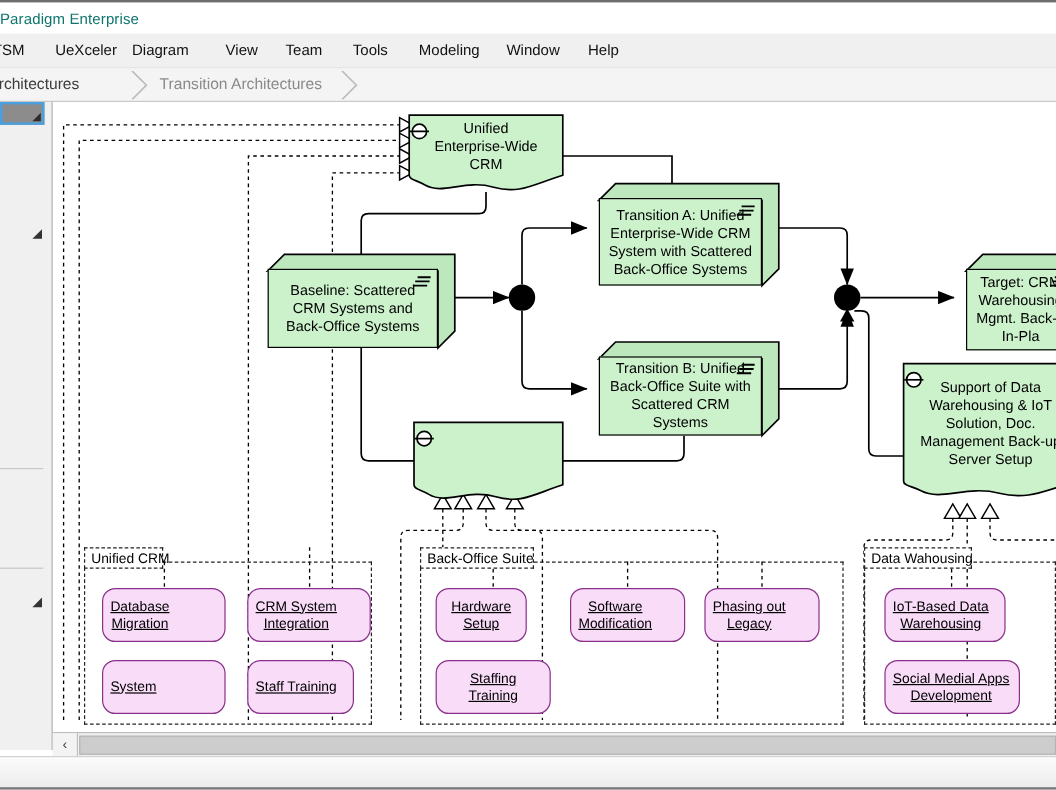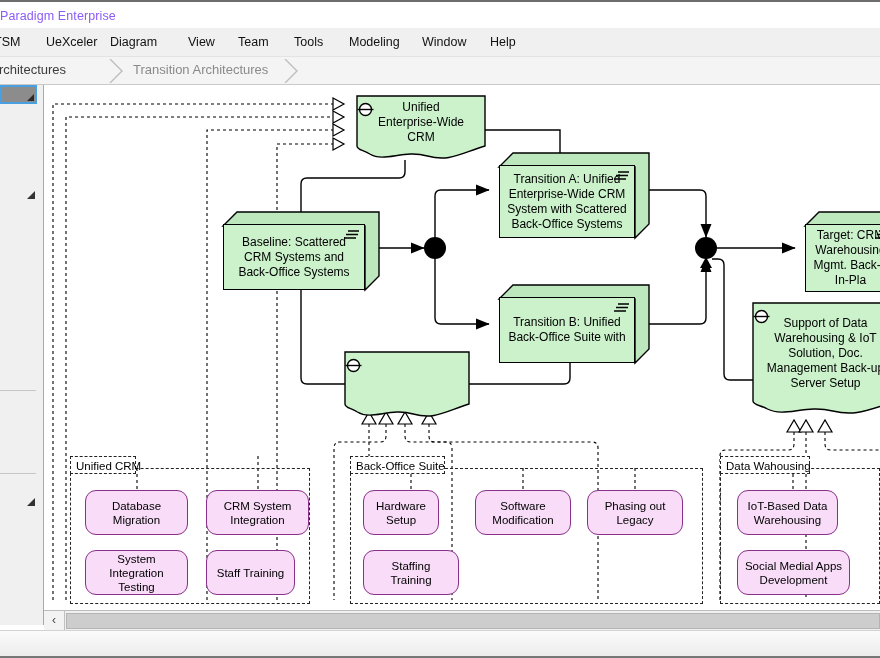--- a/index.html
+++ b/index.html
@@ -12,21 +12,21 @@
   }
   .app{position:relative;width:880px;height:658px;}
 
   
   .titlebar{
     position:absolute;left:0;top:0;width:880px;height:28px;
     background:#ffffff;border-top:2px solid #6d6d6d;
     box-sizing:border-box;
   }
   .titlebar .tb-text{
-    position:absolute;left:0px;top:7px;font-size:12.5px;color:#8b5cf6;
+    position:absolute;left:0px;top:7px;font-size:12.5px;color:#0f766e;
     white-space:nowrap;letter-spacing:0.1px;
   }
 
   
   .menubar{
     position:absolute;left:0;top:28px;width:880px;height:29px;
     background:#f0f0f0;border-bottom:1px solid #e3e3e3;
     box-sizing:border-box;
   }
   .menu-item{
@@ -124,22 +124,22 @@
     position:absolute;left:0;top:0;width:100%;
     display:flex;align-items:center;justify-content:center;text-align:center;
     font-size:12px;line-height:15px;color:#000;padding:0 10px;box-sizing:border-box;
   }
   .circle-icon{position:absolute;width:17px;height:17px;}
 
   
   .task{
     position:absolute;background:#f8dcf8;border:1.4px solid #8a2f8a;
     border-radius:11px;box-sizing:border-box;
-    display:flex;align-items:center;justify-content:center;text-align:center;
-    font-size:11.5px;line-height:14px;color:#000;padding:2px 6px;
+    display:flex;align-items:center;justify-content:flex-start;text-align:center;
+    font-size:11.5px;line-height:14px;color:#000;padding:2px 6px;text-decoration:underline;
   }
 
   
   .grp{
     position:absolute;border:1px dashed #222;box-sizing:border-box;background:transparent;
   }
   .grp-tab{
     position:absolute;border:1px dashed #222;box-sizing:border-box;background:#fff;
     font-size:11.5px;color:#000;padding:1px 5px 0 5px;white-space:nowrap;height:18px;
     line-height:16px;
@@ -260,21 +260,21 @@
       <div id="groups">
           <div class="grp" style="left: 70px; top: 468px; width: 240px; height: 136px;"></div>
           <div class="grp-tab" style="left: 70px; top: 456px; width: 66px;">Unified CRM</div>
           <div class="grp" style="left: 350px; top: 468px; width: 353px; height: 136px;"></div>
           <div class="grp-tab" style="left: 350px; top: 456px; width: 95px;">Back-Office Suite</div>
           <div class="grp" style="left: 720px; top: 468px; width: 160px; height: 136px;"></div>
           <div class="grp-tab" style="left: 720px; top: 456px; width: 90px;">Data Wahousing</div>
         </div>
 
       <div id="nodes">
-          <div class="node balloon" style="left: 341px; top: 96px; width: 128px; height: 64px; margin-left: 16px;">
+          <div class="node balloon" style="left: 341px; top: 96px; width: 128px; height: 64px;">
             <svg width="130" height="70" viewBox="0 0 130 70">
          <path d="M0,0 L128,0 L128,50
                   C102.4,58 92.16,66 70.4,60
                   C46.08,53 28.16,67 12.8,58
                   C6.4,54 0,54 0,50 z" fill="#ccf2cc" stroke="#000" stroke-width="1.4"></path>
        </svg>
        <div class="lbl" style="height:52px">
               <div>
                 <span style="display:block">Unified</span>
                 <span style="display:block">Enterprise-Wide CRM</span>
@@ -320,20 +320,21 @@
           </div>
           <div class="node cube" style="left: 499px; top: 285px; width: 150px; height: 78px;">
             <svg class="deco" viewBox="0 0 150 78" preserveAspectRatio="none">
          <path d="M0,14 L14,0 L150,0 L150,64 L136,78 L136,14 z" fill="#bde8bd" stroke="#000" stroke-width="1.4" vector-effect="non-scaling-stroke"></path>
        </svg>
        <div class="face"></div>
        <div class="lbl">
               <div>
                 <span style="display:block">Transition B: Unified</span>
                 <span style="display:block">Back-Office Suite with</span>
+                <span style="display:block">Scattered CRM Systems</span>
               </div>
             </div>
        <svg class="layers-icon" viewBox="0 0 16 11">
          <path d="M1,9 L13,9 M3,5.5 L15,5.5 M5,2 L16,2" stroke="#000" stroke-width="1.6" fill="none"></path>
        </svg>
           </div>
           <div class="node balloon" style="left: 345px; top: 352px; width: 124px; height: 66px;">
             <svg width="126" height="72" viewBox="0 0 126 72">
          <path d="M0,0 L124,0 L124,52
                   C99.2,60 89.28,68 68.2,62
@@ -394,21 +395,20 @@
           </div>
           <div class="task" style="left: 206px; top: 490px; width: 103px; height: 45px;">
             <div>
               <span style="display:block">CRM System</span>
               <span style="display:block">Integration</span>
             </div>
           </div>
           <div class="task" style="left: 85px; top: 550px; width: 103px; height: 45px;">
             <div>
               <span style="display:block">System</span>
-              <span style="display:block">Integration Testing</span>
             </div>
           </div>
           <div class="task" style="left: 206px; top: 550px; width: 89px; height: 45px;">
             <div>
               <span style="display:block">Staff Training</span>
             </div>
           </div>
           <div class="task" style="left: 363px; top: 490px; width: 76px; height: 45px;">
             <div>
               <span style="display:block">Hardware Setup</span>

